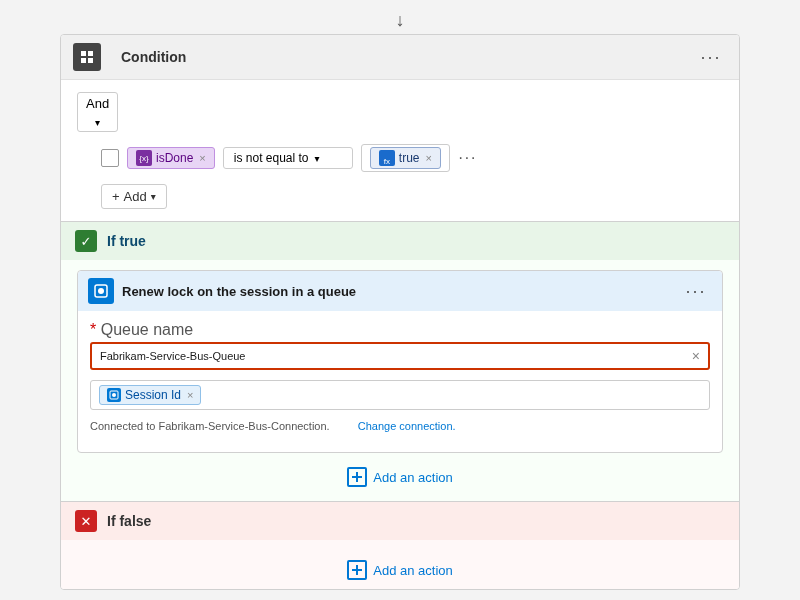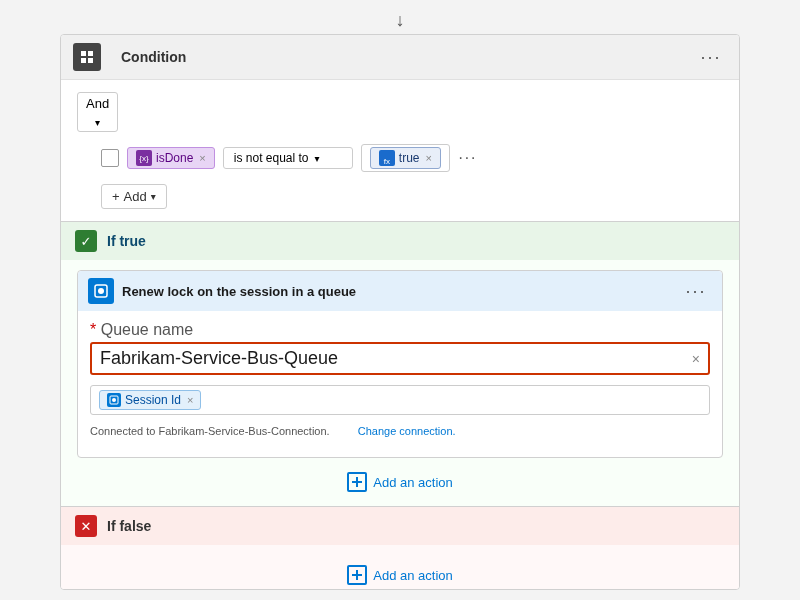--- a/index.html
+++ b/index.html
@@ -302,21 +302,21 @@
     .field-input-normal {
       display: flex;
       align-items: center;
       border: 1px solid #ccc;
       border-radius: 3px;
       padding: 4px 8px;
       margin-bottom: 10px;
       background: white;
     }
     .field-input-value {
-      font-size: 18px;
+      font-size: 11px;
       color: #1a1a1a;
       flex: 1;
     }
     .clear-icon {
       cursor: pointer;
       color: #888;
       font-size: 14px;
     }
     .session-tag {
       display: flex;

